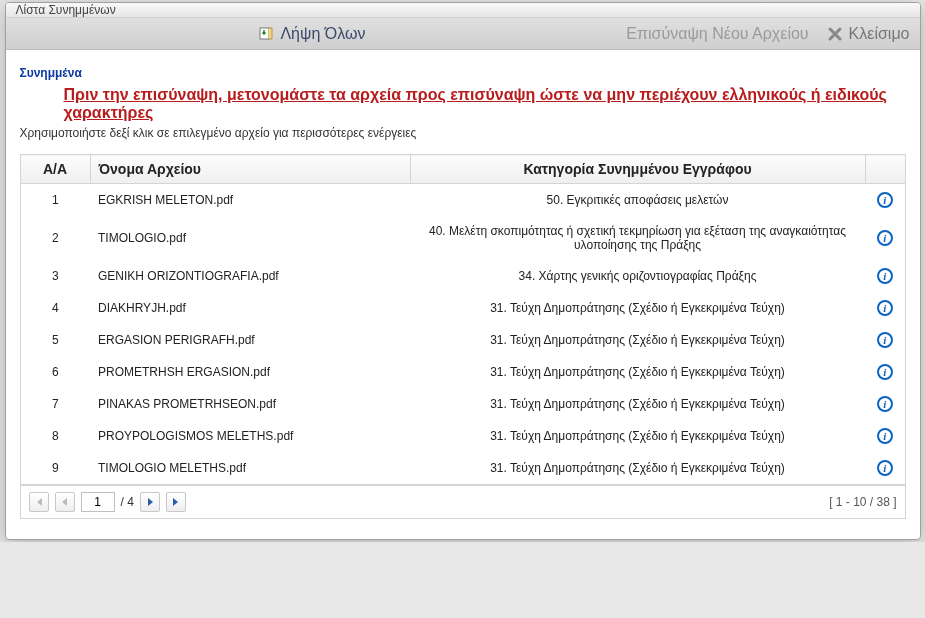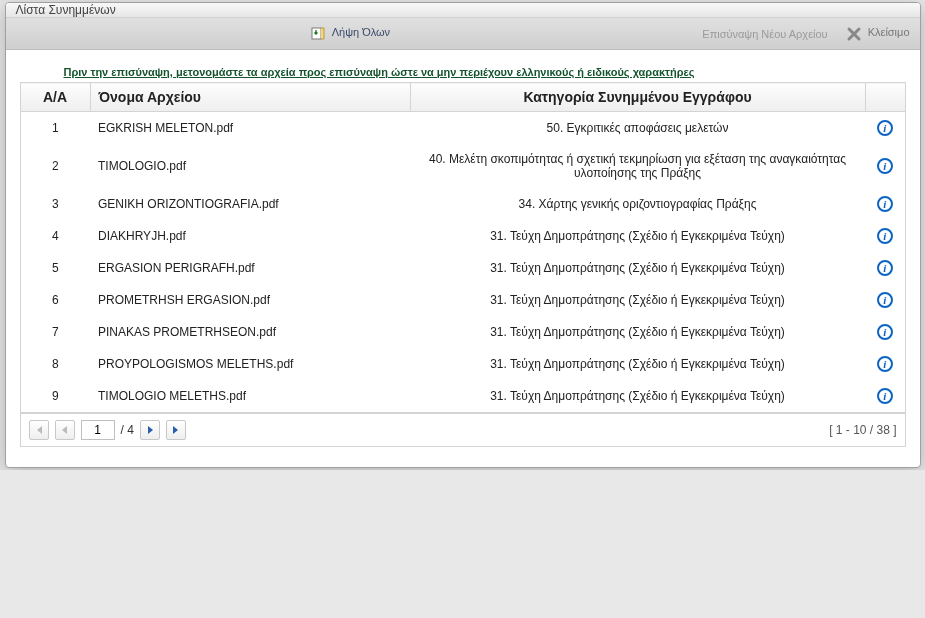--- a/index.html
+++ b/index.html
@@ -31,42 +31,42 @@
     border-bottom: 1px solid #bbb;
     height: 32px;
     display: flex;
     align-items: center;
     padding: 0 10px;
     gap: 18px;
   }
   .toolbar .spacer { flex: 1; }
   .tool-btn {
     display: inline-flex;
-    align-items: flex-start;
+    align-items: center;
     gap: 6px;
-    font-size: 11px;
+    font-size: 16px;
     color: #3a4a6a;
     cursor: pointer;
   }
   .tool-btn.disabled { color: #9a9a9a; cursor: default; }
   .tool-btn.gray { color: #777; }
   .content {
     padding: 16px 14px 20px 14px;
   }
   .section-title {
     color: #0b3aa2;
     font-weight: bold;
     font-size: 12px;
     margin-bottom: 6px;
   }
   .warning {
-    color: #14532d;
+    color: #b91c1c;
     font-weight: bold;
     text-decoration: underline;
-    font-size: 11px;
+    font-size: 16px;
     margin-bottom: 4px;
     padding-left: 44px;
   }
   .hint {
     color: #333;
     font-size: 12px;
     margin-bottom: 14px;
   }
   table.grid {
     width: 100%;
@@ -170,21 +170,23 @@
       <span class="icon-close">
         <svg width="16" height="16" viewBox="0 0 16 16">
             <path d="M3 3 L13 13 M13 3 L3 13" stroke="#888" stroke-width="3" stroke-linecap="round"></path>
           </svg>
       </span>
       <span>Κλείσιμο</span>
     </div>
   </div>
 
   <div class="content">
+    <div class="section-title">Συνημμένα</div>
     <div class="warning">Πριν την επισύναψη, μετονομάστε τα αρχεία προς επισύναψη ώστε να μην περιέχουν ελληνικούς ή ειδικούς χαρακτήρες</div>
+    <div class="hint">Χρησιμοποιήστε δεξί κλικ σε επιλεγμένο αρχείο για περισσότερες ενέργειες</div>
 
     <table class="grid">
       <thead>
         <tr>
           <th class="col-aa">A/A</th>
           <th class="col-name">Όνομα Αρχείου</th>
           <th class="col-cat">Κατηγορία Συνημμένου Εγγράφου</th>
           <th class="col-info"></th>
         </tr>
       </thead>

